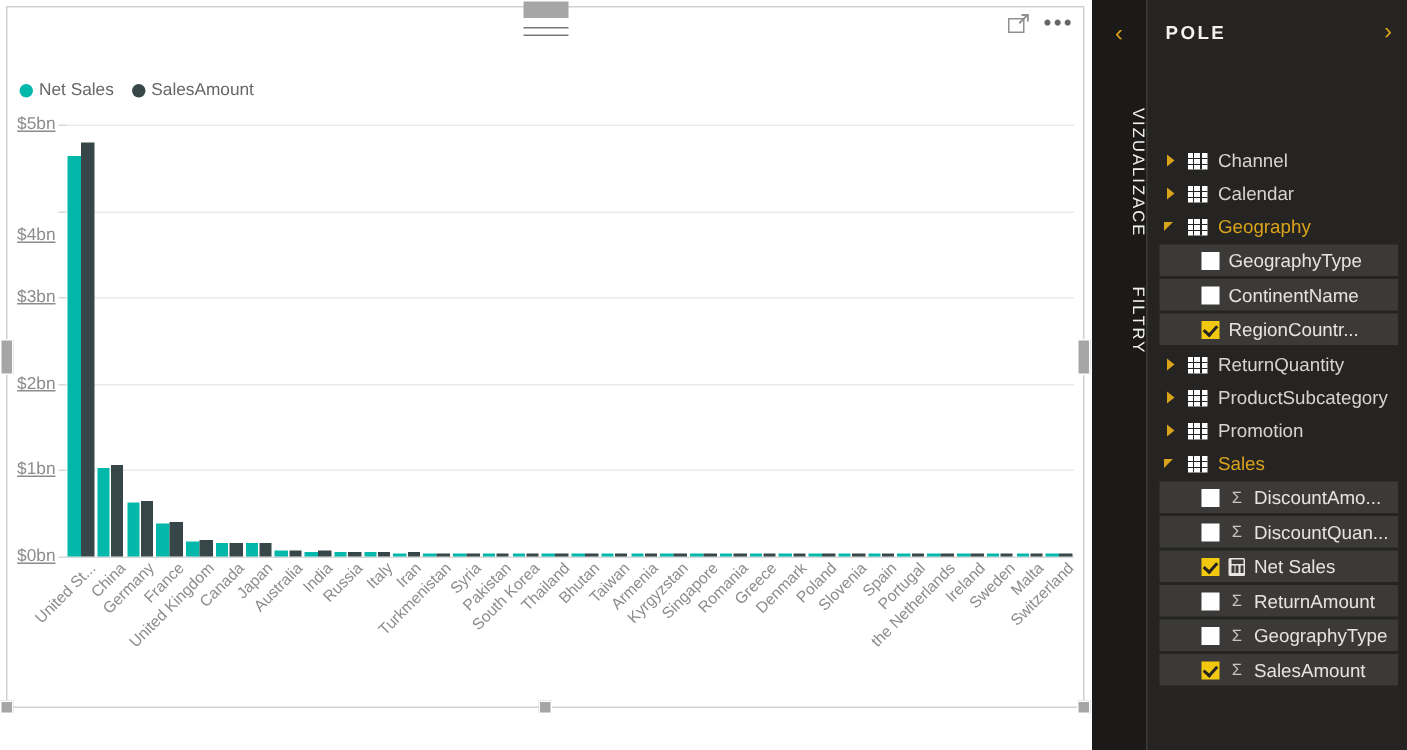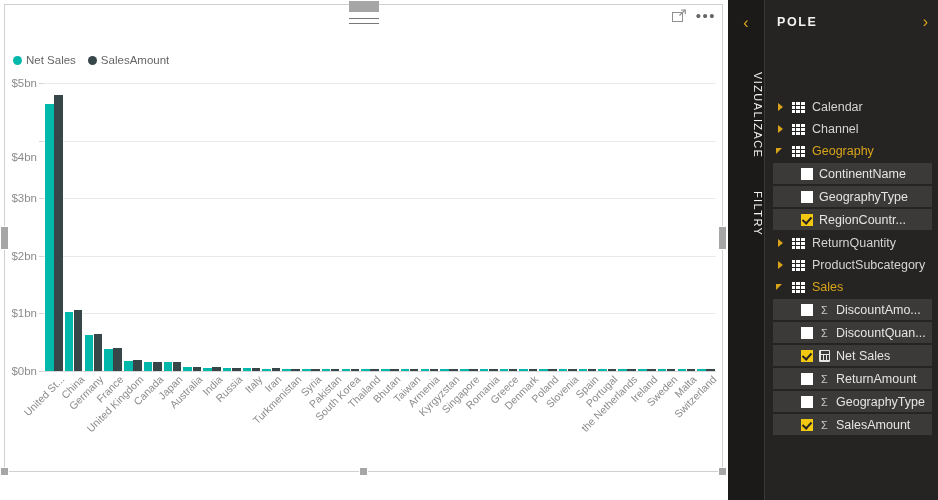--- a/index.html
+++ b/index.html
@@ -86,20 +86,21 @@
     background: #eaeaea;
   }
   .axisline {
     position: absolute; left: 0; right: 0; height: 1px;
     background: #d8d8d8;
   }
   .ytick {
     position: absolute; right: 100%; margin-right: 7px;
     font-size: 11.5px; color: #8c8c8c; white-space: nowrap;
     transform: translateY(-50%);
+    text-decoration: underline;
   }
   .ytickmark {
     position: absolute; right: 100%; width: 5px; height: 1px;
     background: #d8d8d8;
   }
   .bar { position: absolute; bottom: 0; }
   .bar.s0 { background: #01b8aa; }
   .bar.s1 { background: #374649; }
 
   
@@ -434,53 +435,58 @@
       <div id="fp-head">
         <span id="fp-title">POLE</span>
         <span id="fp-expand">›</span>
       </div>
 
 
       <div id="fieldlist">
           <div class="tbl-row">
             <span class="arrow collapsed"></span>
             <span class="grid-icon"></span>
-            <span class="tbl-name">Calendar</span>
+            <span class="tbl-name">Channel</span>
           </div>
           <div class="tbl-row">
             <span class="arrow collapsed"></span>
             <span class="grid-icon"></span>
-            <span class="tbl-name">Channel</span>
+            <span class="tbl-name">Calendar</span>
           </div>
           <div class="tbl-row sel">
             <span class="arrow expanded"></span>
             <span class="grid-icon"></span>
             <span class="tbl-name">Geography</span>
           </div>
           <div class="fld-row">
             <span class="cbox"></span>
+            <span class="fld-name">GeographyType</span>
+          </div>
+          <div class="fld-row">
+            <span class="cbox"></span>
             <span class="fld-name">ContinentName</span>
-          </div>
-          <div class="fld-row">
-            <span class="cbox"></span>
-            <span class="fld-name">GeographyType</span>
           </div>
           <div class="fld-row">
             <span class="cbox on"></span>
             <span class="fld-name">RegionCountr...</span>
           </div>
           <div class="tbl-row">
             <span class="arrow collapsed"></span>
             <span class="grid-icon"></span>
             <span class="tbl-name">ReturnQuantity</span>
           </div>
           <div class="tbl-row">
             <span class="arrow collapsed"></span>
             <span class="grid-icon"></span>
             <span class="tbl-name">ProductSubcategory</span>
+          </div>
+          <div class="tbl-row">
+            <span class="arrow collapsed"></span>
+            <span class="grid-icon"></span>
+            <span class="tbl-name">Promotion</span>
           </div>
           <div class="tbl-row sel">
             <span class="arrow expanded"></span>
             <span class="grid-icon"></span>
             <span class="tbl-name">Sales</span>
           </div>
           <div class="fld-row">
             <span class="cbox"></span>
             <span class="sigma">Σ</span>
             <span class="fld-name">DiscountAmo...</span>

